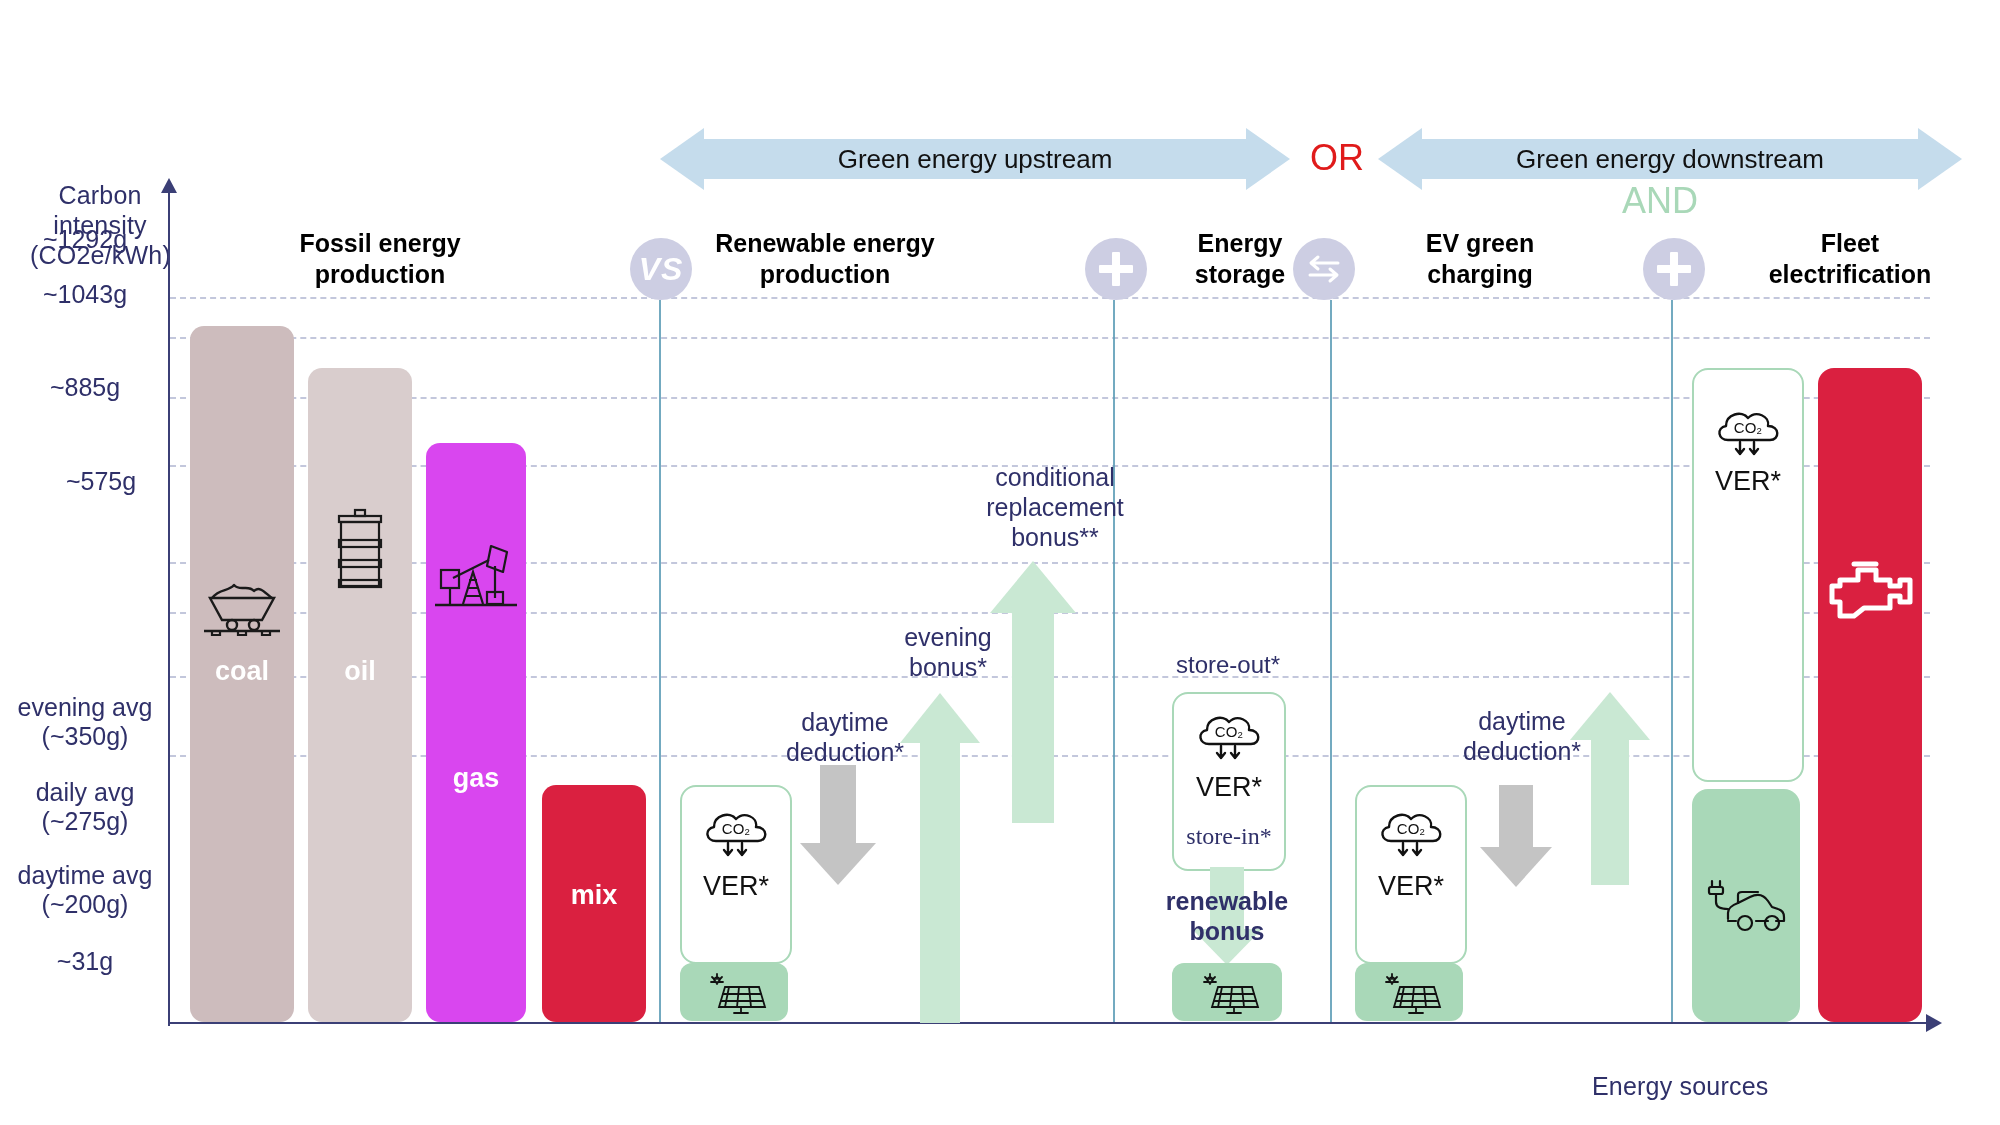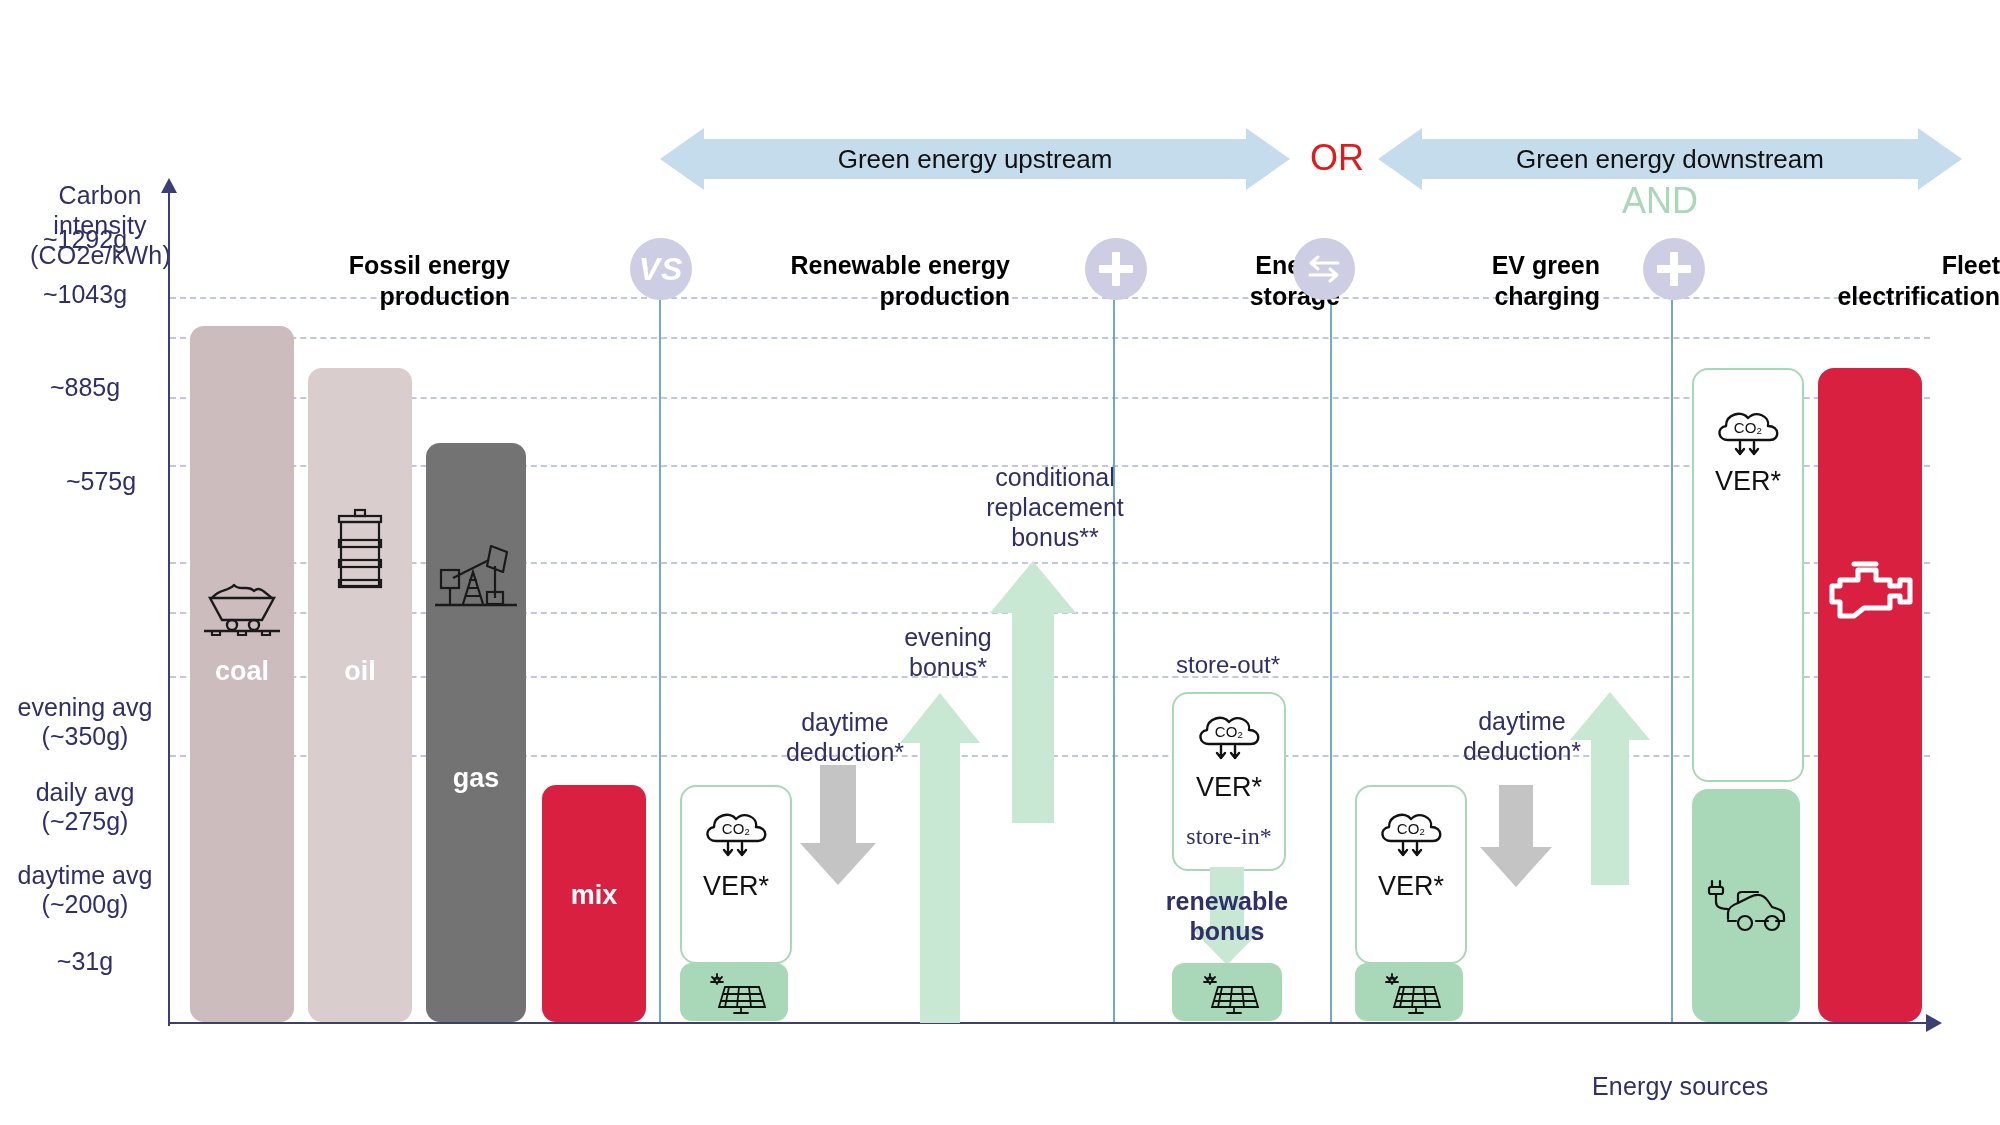--- a/index.html
+++ b/index.html
@@ -41,21 +41,21 @@
       display:flex;align-items:center;justify-content:center;
       font-size:26px;color:#111;}
 
   .or-label{position:absolute;left:1297px;top:137px;width:80px;text-align:center;
       font-size:36px;color:#e01b1b;}
   .and-label{position:absolute;left:1580px;top:180px;width:160px;text-align:center;
       font-size:36px;color:#a9d8b8;}
 
   
   .colhead{position:absolute;top:228px;font-size:25px;font-weight:bold;color:#000;
-      text-align:right;line-height:31px;margin-top:22px;}
+      text-align:center;line-height:31px;}
   .badge{position:absolute;top:238px;width:62px;height:62px;border-radius:50%;
       background:#cdcee3;display:flex;align-items:center;justify-content:center;
       color:#ffffff;}
   .badge .vs{font-size:32px;font-style:italic;font-weight:bold;letter-spacing:1px;}
   .badge .plus{position:relative;width:34px;height:34px;}
   .badge .plus:before,.badge .plus:after{content:"";position:absolute;background:#fff;border-radius:1px;}
   .badge .plus:before{left:13px;top:0;width:8px;height:34px;}
   .badge .plus:after{left:0;top:13px;width:34px;height:8px;}
 
   
@@ -208,21 +208,21 @@
         <path d="M12 22 C20 12, 28 16, 34 9 C40 16, 48 8, 54 15 C60 9, 66 18, 72 22" fill="none" stroke="#1a1a1a" stroke-width="2.4" stroke-linejoin="round"></path>
         <circle cx="32" cy="49" r="5" fill="none" stroke="#1a1a1a" stroke-width="2.4"></circle>
         <circle cx="54" cy="49" r="5" fill="none" stroke="#1a1a1a" stroke-width="2.4"></circle>
         <path d="M4 55 H80" fill="none" stroke="#1a1a1a" stroke-width="2.4"></path>
         <path d="M12 55 v4 h8 v-4 M38 55 v4 h8 v-4 M62 55 v4 h8 v-4" fill="none" stroke="#1a1a1a" stroke-width="2.2"></path>
       </svg>
     </div>
     <div class="bar-label" style="top:330px;">coal</div>
   </div>
 
-  <div class="bar" style="left:426px;top:443px;width:100px;height:579px;background:#737373;">
+  <div class="bar" style="left:426px;top:443px;width:100px;height:579px;background:#d946ef;">
     <div class="bar-icon" style="top:95px;">
       <svg width="86" height="74" viewBox="0 0 86 74">
         <path d="M58 8 L74 14 L70 34 L54 28 Z" fill="none" stroke="#1a1a1a" stroke-width="2.2" stroke-linejoin="round"></path>
         <path d="M56 22 L20 40" fill="none" stroke="#1a1a1a" stroke-width="2.2"></path>
         <path d="M62 28 L62 60" fill="none" stroke="#1a1a1a" stroke-width="2.2"></path>
         <rect x="8" y="32" width="18" height="18" fill="none" stroke="#1a1a1a" stroke-width="2.2"></rect>
         <path d="M17 50 v16" fill="none" stroke="#1a1a1a" stroke-width="2.2"></path>
         <path d="M30 66 L40 34 L50 66 M32 58 H48 M34 50 H46 M36 42 H44" fill="none" stroke="#1a1a1a" stroke-width="2.2"></path>
         <rect x="54" y="54" width="16" height="12" fill="none" stroke="#1a1a1a" stroke-width="2.2"></rect>
         <path d="M2 67 H84" fill="none" stroke="#1a1a1a" stroke-width="2.4"></path>

